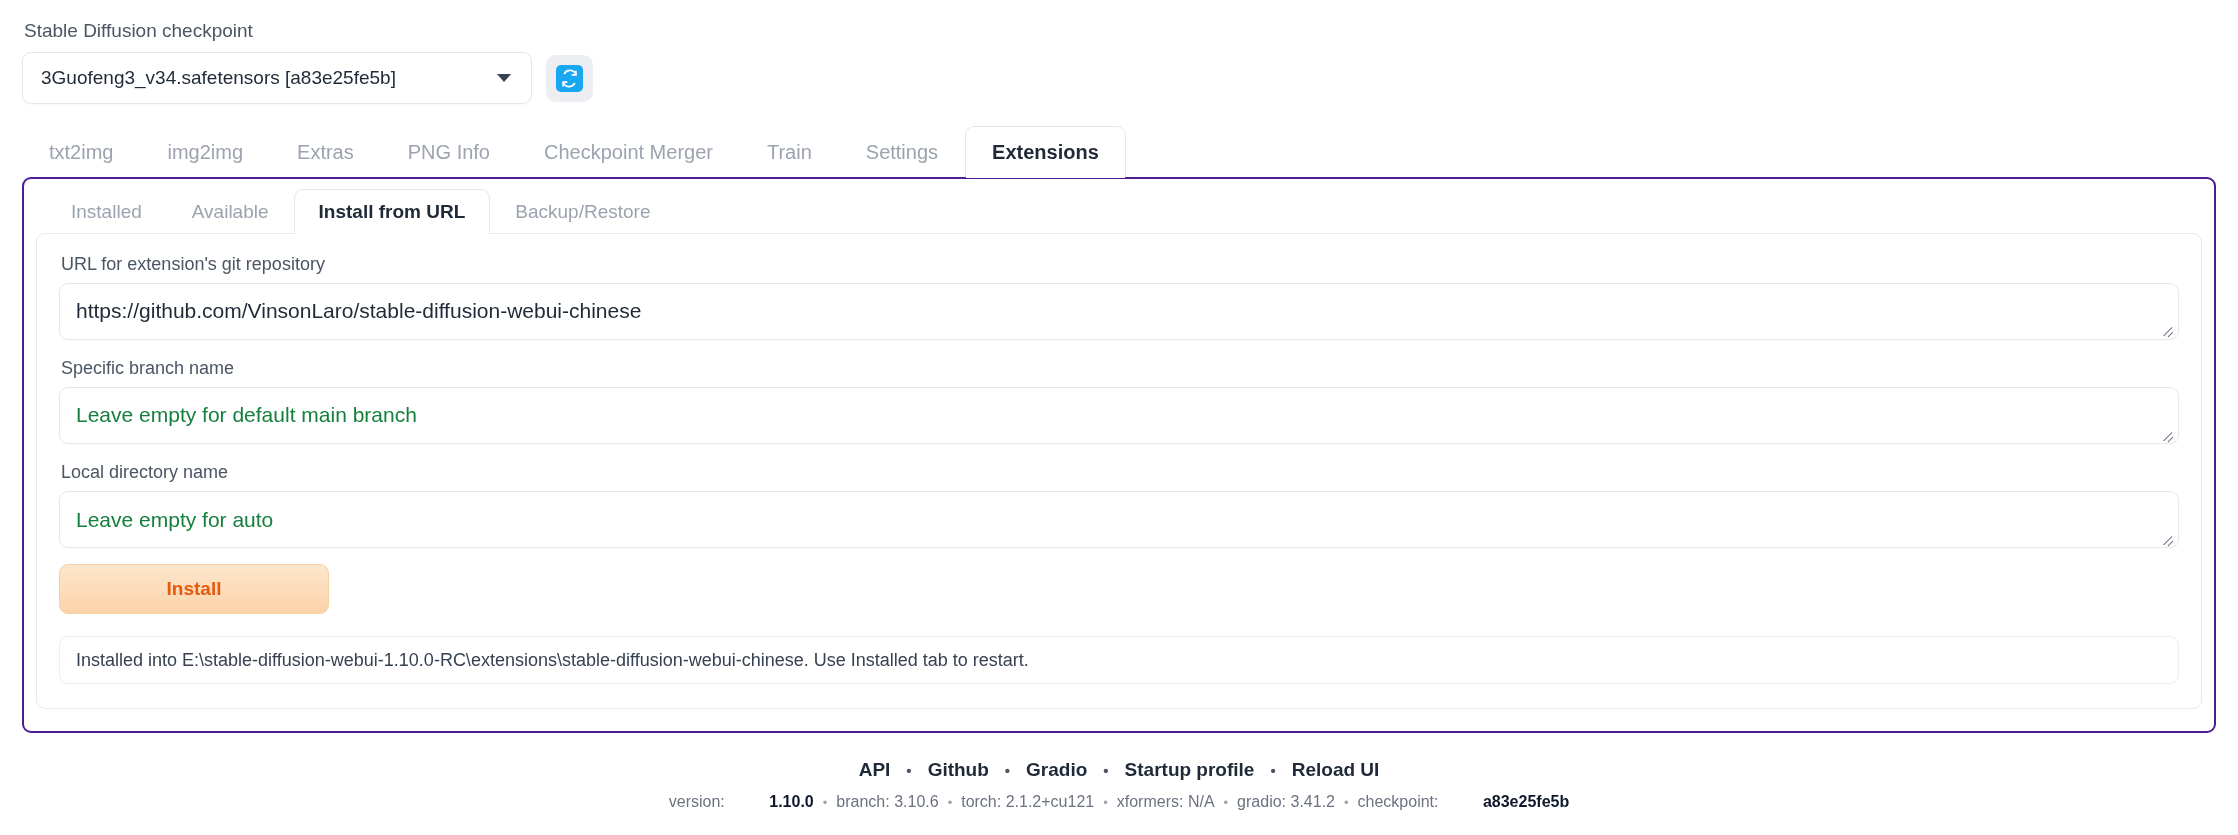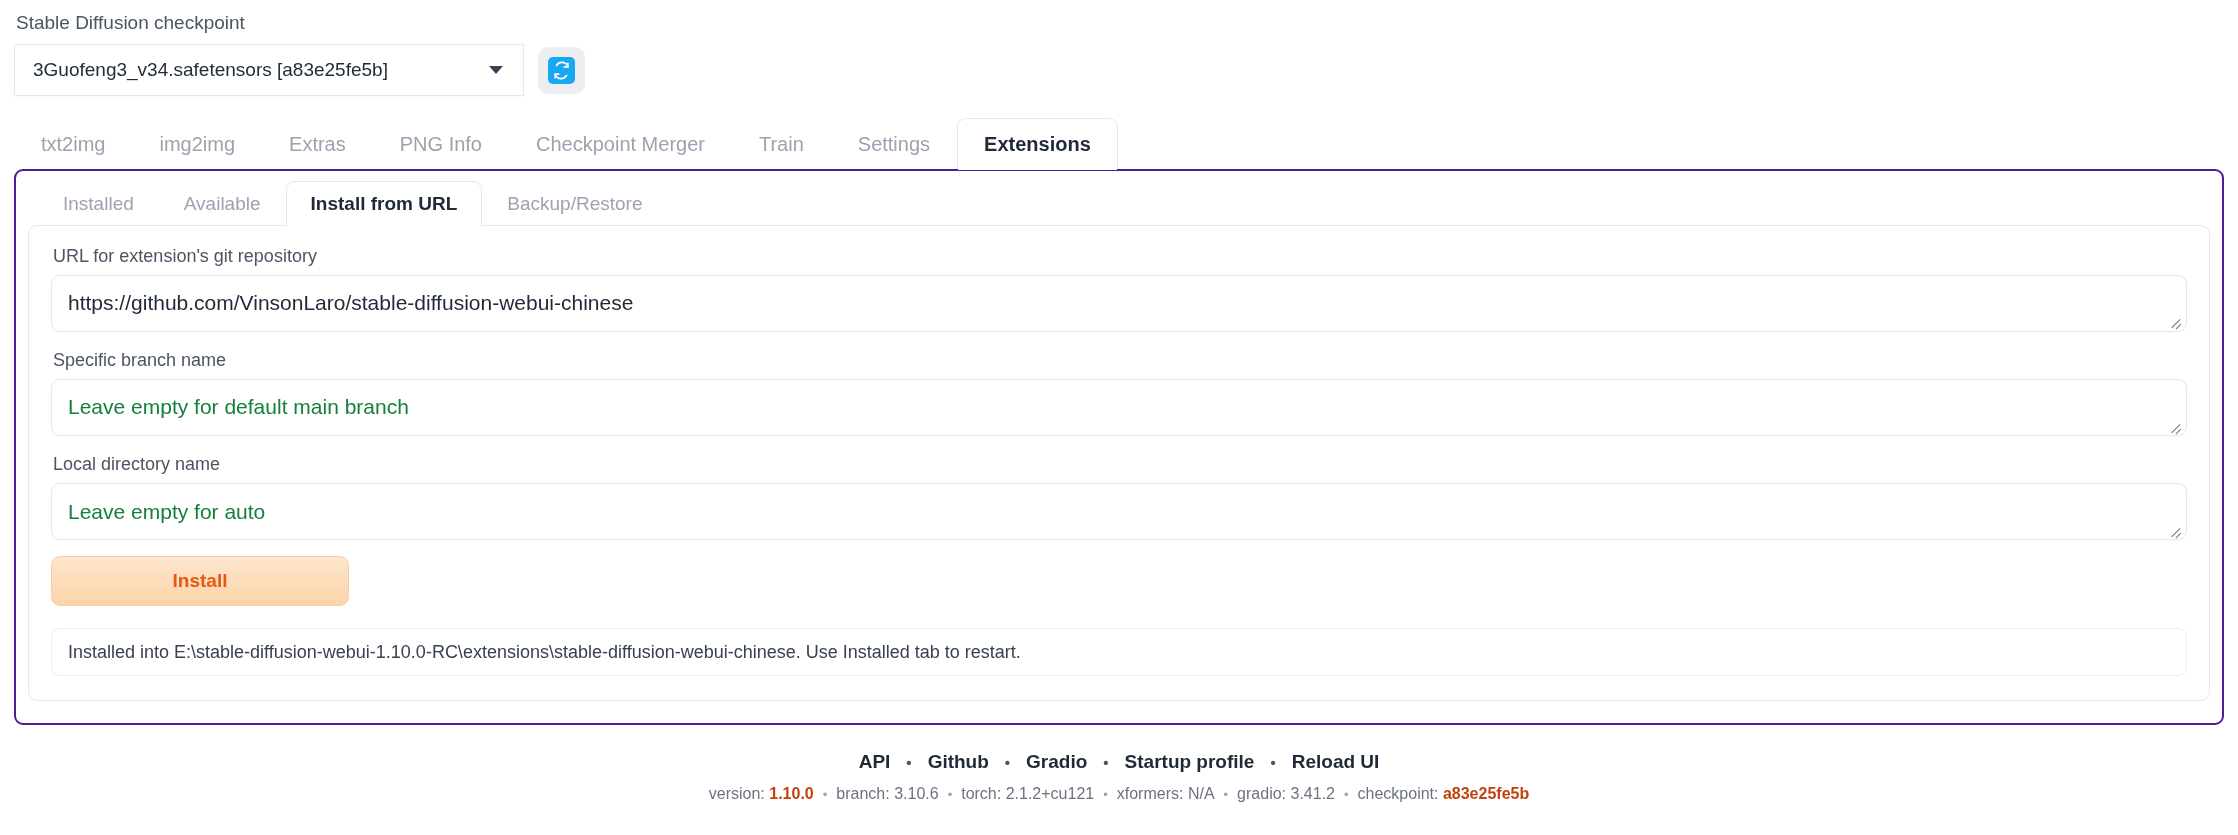--- a/index.html
+++ b/index.html
@@ -12,21 +12,21 @@
     font-family: "Liberation Sans", sans-serif;
     color: #374151;
     -webkit-font-smoothing: antialiased;
   }
 
   .page {
     width: 2238px;
     height: 835px;
     position: relative;
     overflow: hidden;
-    padding: 0;
+    padding: 8px;
   }
 
   
   .topbar {
     display: flex;
     align-items: flex-end;
     gap: 14px;
     padding: 10px 16px 0 14px;
   }
   .ckpt-group { width: 510px; }
@@ -34,21 +34,21 @@
     font-size: 19px;
     color: #4b5563;
     line-height: 1.4;
     margin-bottom: 7px;
     padding-left: 2px;
   }
   .ckpt-select {
     position: relative;
     height: 52px;
     border: 1px solid #e5e7eb;
-    border-radius: 1px;
+    border-radius: 9px;
     background: #ffffff;
     display: flex;
     align-items: center;
     padding: 0 44px 0 18px;
     font-size: 19px;
     color: #1f2937;
     box-shadow: 0 1px 2px rgba(0,0,0,0.03);
   }
   .ckpt-value {
     white-space: nowrap;
@@ -217,21 +217,21 @@
     background: #6b7280;
     height: 1.4px;
     transform: rotate(-45deg);
     right: 1px;
   }
   .resize-grip span:nth-child(1) { width: 12px; bottom: 4px; }
   .resize-grip span:nth-child(2) { width: 7px;  bottom: 1px; right: 1px; }
 
   .install-btn {
     margin-top: 14px;
-    width: 298px;
+    width: 270px;
     height: 50px;
     border-radius: 9px;
     border: 1px solid #f6cfa4;
     background: linear-gradient(180deg, #fde6cd 0%, #fbd3a9 100%);
     color: #e8590c;
     font-size: 19px;
     font-weight: 700;
     display: flex;
     align-items: center;
     justify-content: center;
@@ -278,21 +278,21 @@
   .footer-version {
     margin-top: 12px;
     font-size: 16px;
     color: #6b7280;
     display: flex;
     justify-content: center;
     align-items: center;
     flex-wrap: wrap;
   }
   .footer-version .vitem { padding: 0 9px; white-space: nowrap; }
-  .footer-version .vitem b { color: #c2410c; font-weight: 700; }
+  .footer-version .vitem b { color: #0f172a; font-weight: 700; margin-left: 40px; }
   .footer-version .vdot { color: #9ca3af; font-size: 13px; }
 </style>
 </head>
 <body>
 
 <div class="page">
 
   <div class="topbar">
     <div class="ckpt-group">
       <div class="ckpt-label">Stable Diffusion checkpoint</div>

